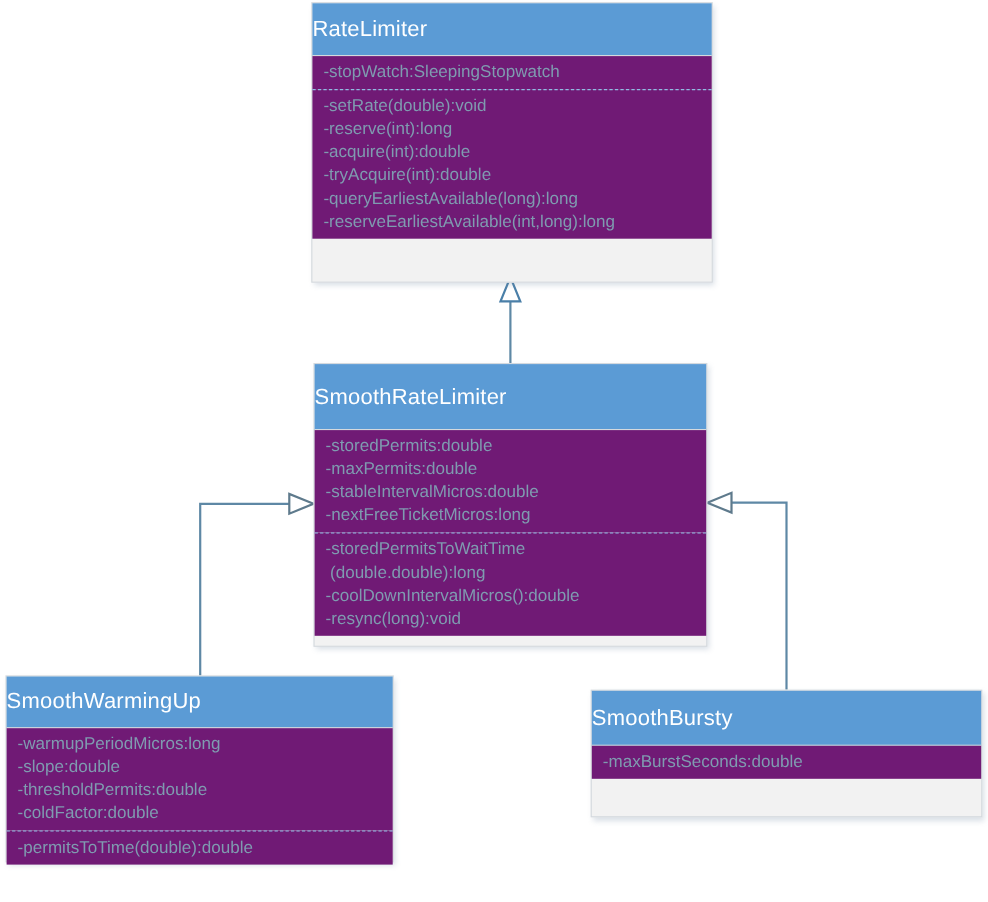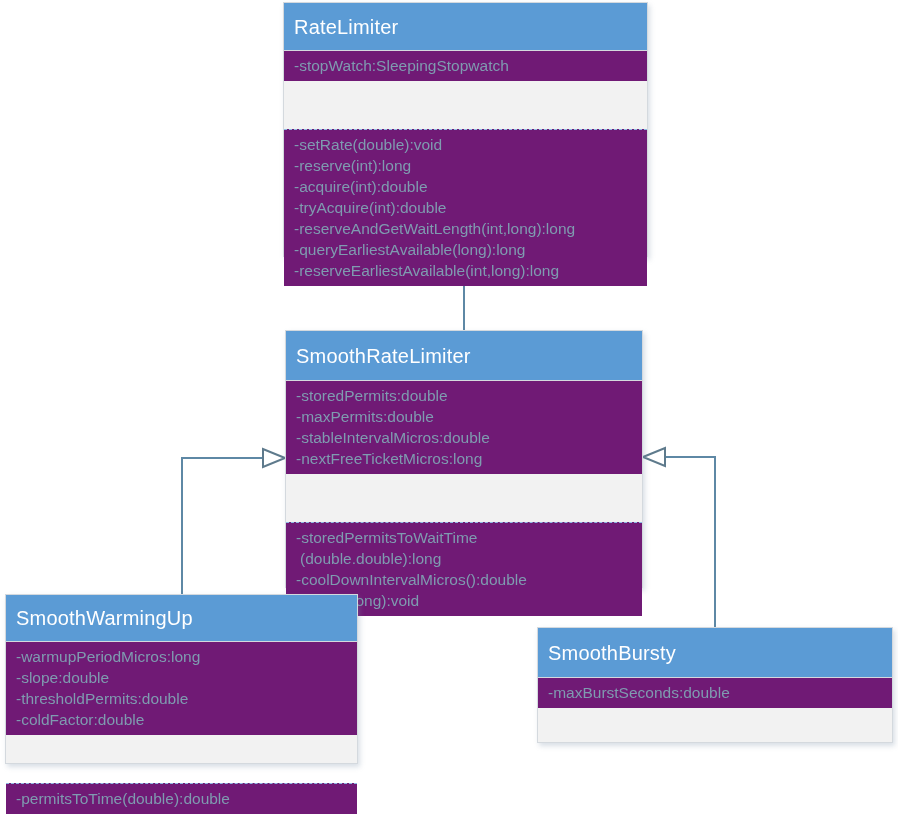--- a/index.html
+++ b/index.html
@@ -43,33 +43,31 @@
 
   .uml-header {
     box-sizing: border-box;
     background: #5B9BD5;
     color: #FFFFFF;
     font-size: 20px;
     line-height: 1;
     letter-spacing: 0.2px;
     display: flex;
     align-items: center;
-    padding-left: 10px;
     border-bottom: 1px solid #D4D9DE;
   }
 
   .uml-section {
     box-sizing: border-box;
     padding: 4px 0 5px 0;
     background: #701a75;
   }
 
   .uml-section.sep {
     border-top: 1px dashed #8FBCE4;
-    margin-top: 48px;
   }
 
   .uml-member {
     font-size: 15.5px;
     line-height: 21px;
     color: #7F9BB0;
     padding-left: 10px;
     white-space: nowrap;
   }
 
@@ -85,25 +83,25 @@
     height: 255px;
   }
   #class-ratelimiter .uml-header { height: 48px; }
 
   #class-smoothratelimiter {
     left: 285px;
     top: 330px;
     width: 358px;
     height: 258px;
   }
-  #class-smoothratelimiter .uml-header { height: 50px; }
+  #class-smoothratelimiter .uml-header { height: 60px; }
 
   #class-smoothwarmingup {
     left: 5px;
-    top: 594px;
+    top: 614px;
     width: 353px;
     height: 170px;
   }
   #class-smoothwarmingup .uml-header { height: 47px; }
 
   #class-smoothbursty {
     left: 537px;
     top: 627px;
     width: 356px;
     height: 116px;
@@ -139,21 +137,20 @@
   <div class="uml-class" id="class-ratelimiter">
     <div class="uml-header">RateLimiter</div>
     <div class="uml-section">
       <div class="uml-member">-stopWatch:SleepingStopwatch</div>
     </div>
     <div class="uml-section sep">
       <div class="uml-member">-setRate(double):void</div>
       <div class="uml-member">-reserve(int):long</div>
       <div class="uml-member">-acquire(int):double</div>
       <div class="uml-member">-tryAcquire(int):double</div>
-      <div class="uml-member">-reserveAndGetWaitLength(int,long):long</div>
       <div class="uml-member">-queryEarliestAvailable(long):long</div>
       <div class="uml-member">-reserveEarliestAvailable(int,long):long</div>
     </div>
   </div>
 
   <div class="uml-class" id="class-smoothratelimiter">
     <div class="uml-header">SmoothRateLimiter</div>
     <div class="uml-section">
       <div class="uml-member">-storedPermits:double</div>
       <div class="uml-member">-maxPermits:double</div>

